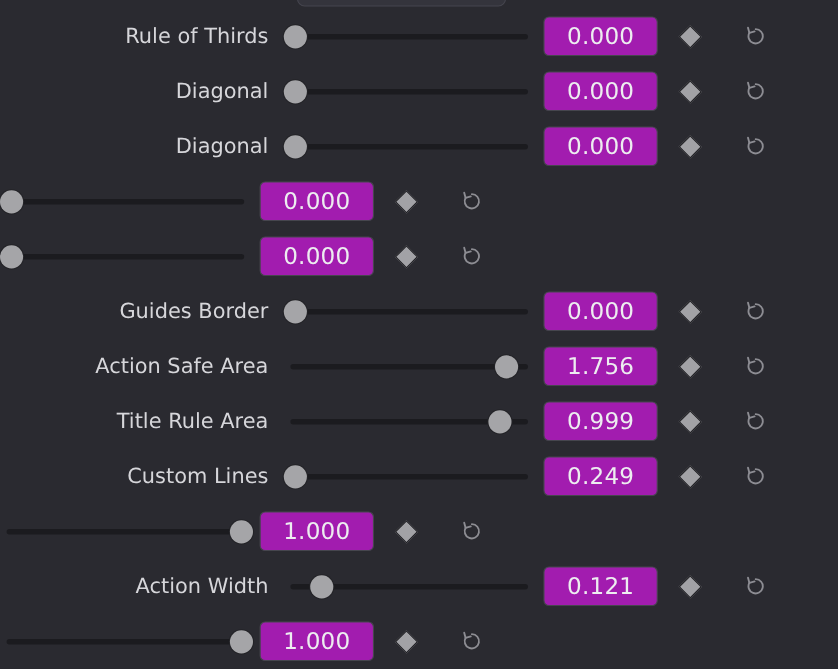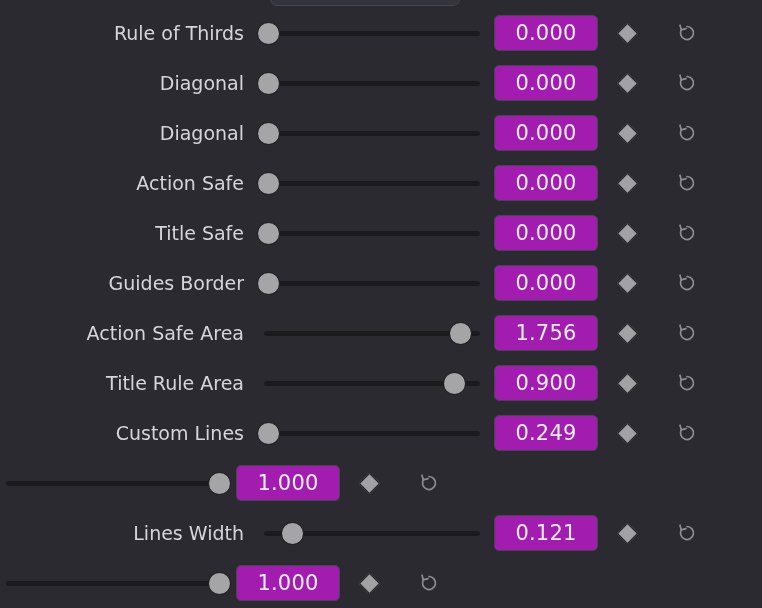--- a/index.html
+++ b/index.html
@@ -183,40 +183,38 @@
         <div class="reset">
           <span>
             <svg width="26" height="26" viewBox="0 0 26 26" fill="none">
               <path d="M13 6.5 A6.5 6.5 0 1 1 7.4 9.6" stroke="#8d8d93" stroke-width="1.7" stroke-linecap="round" fill="none"></path>
               <path d="M6.0 5.2 L7.3 9.9 L12.0 8.6" stroke="#8d8d93" stroke-width="1.7" stroke-linecap="round" stroke-linejoin="round" fill="none"></path>
             </svg>
           </span>
         </div>
       </div>
       <div class="row">
-        <div class="label">Action Safe</div>
-        <div class="slider">
-          <div class="track"></div>
-          <div class="handle" style="left: 10.32px;"></div>
-        </div>
-        <div class="value-box">0.000</div>
-        <div class="kf">
-          <div class="diamond"></div>
-        </div>
-        <div class="reset">
-          <span>
-            <svg width="26" height="26" viewBox="0 0 26 26" fill="none">
-              <path d="M13 6.5 A6.5 6.5 0 1 1 7.4 9.6" stroke="#8d8d93" stroke-width="1.7" stroke-linecap="round" fill="none"></path>
-              <path d="M6.0 5.2 L7.3 9.9 L12.0 8.6" stroke="#8d8d93" stroke-width="1.7" stroke-linecap="round" stroke-linejoin="round" fill="none"></path>
-            </svg>
-          </span>
-        </div>
-      </div>
-      <div class="row">
-        <div class="label">Title Safe</div>
+        <div class="slider">
+          <div class="track"></div>
+          <div class="handle" style="left: 10.32px;"></div>
+        </div>
+        <div class="value-box">0.000</div>
+        <div class="kf">
+          <div class="diamond"></div>
+        </div>
+        <div class="reset">
+          <span>
+            <svg width="26" height="26" viewBox="0 0 26 26" fill="none">
+              <path d="M13 6.5 A6.5 6.5 0 1 1 7.4 9.6" stroke="#8d8d93" stroke-width="1.7" stroke-linecap="round" fill="none"></path>
+              <path d="M6.0 5.2 L7.3 9.9 L12.0 8.6" stroke="#8d8d93" stroke-width="1.7" stroke-linecap="round" stroke-linejoin="round" fill="none"></path>
+            </svg>
+          </span>
+        </div>
+      </div>
+      <div class="row">
         <div class="slider">
           <div class="track"></div>
           <div class="handle" style="left: 10.32px;"></div>
         </div>
         <div class="value-box">0.000</div>
         <div class="kf">
           <div class="diamond"></div>
         </div>
         <div class="reset">
           <span>
@@ -264,21 +262,21 @@
             </svg>
           </span>
         </div>
       </div>
       <div class="row">
         <div class="label">Title Rule Area</div>
         <div class="slider">
           <div class="track"></div>
           <div class="handle" style="left: 196.08px;"></div>
         </div>
-        <div class="value-box">0.900</div>
+        <div class="value-box">0.999</div>
         <div class="kf">
           <div class="diamond"></div>
         </div>
         <div class="reset">
           <span>
             <svg width="26" height="26" viewBox="0 0 26 26" fill="none">
               <path d="M13 6.5 A6.5 6.5 0 1 1 7.4 9.6" stroke="#8d8d93" stroke-width="1.7" stroke-linecap="round" fill="none"></path>
               <path d="M6.0 5.2 L7.3 9.9 L12.0 8.6" stroke="#8d8d93" stroke-width="1.7" stroke-linecap="round" stroke-linejoin="round" fill="none"></path>
             </svg>
           </span>
@@ -315,21 +313,21 @@
         <div class="reset">
           <span>
             <svg width="26" height="26" viewBox="0 0 26 26" fill="none">
               <path d="M13 6.5 A6.5 6.5 0 1 1 7.4 9.6" stroke="#8d8d93" stroke-width="1.7" stroke-linecap="round" fill="none"></path>
               <path d="M6.0 5.2 L7.3 9.9 L12.0 8.6" stroke="#8d8d93" stroke-width="1.7" stroke-linecap="round" stroke-linejoin="round" fill="none"></path>
             </svg>
           </span>
         </div>
       </div>
       <div class="row">
-        <div class="label">Lines Width</div>
+        <div class="label">Action Width</div>
         <div class="slider">
           <div class="track"></div>
           <div class="handle" style="left: 34.08px;"></div>
         </div>
         <div class="value-box">0.121</div>
         <div class="kf">
           <div class="diamond"></div>
         </div>
         <div class="reset">
           <span>

